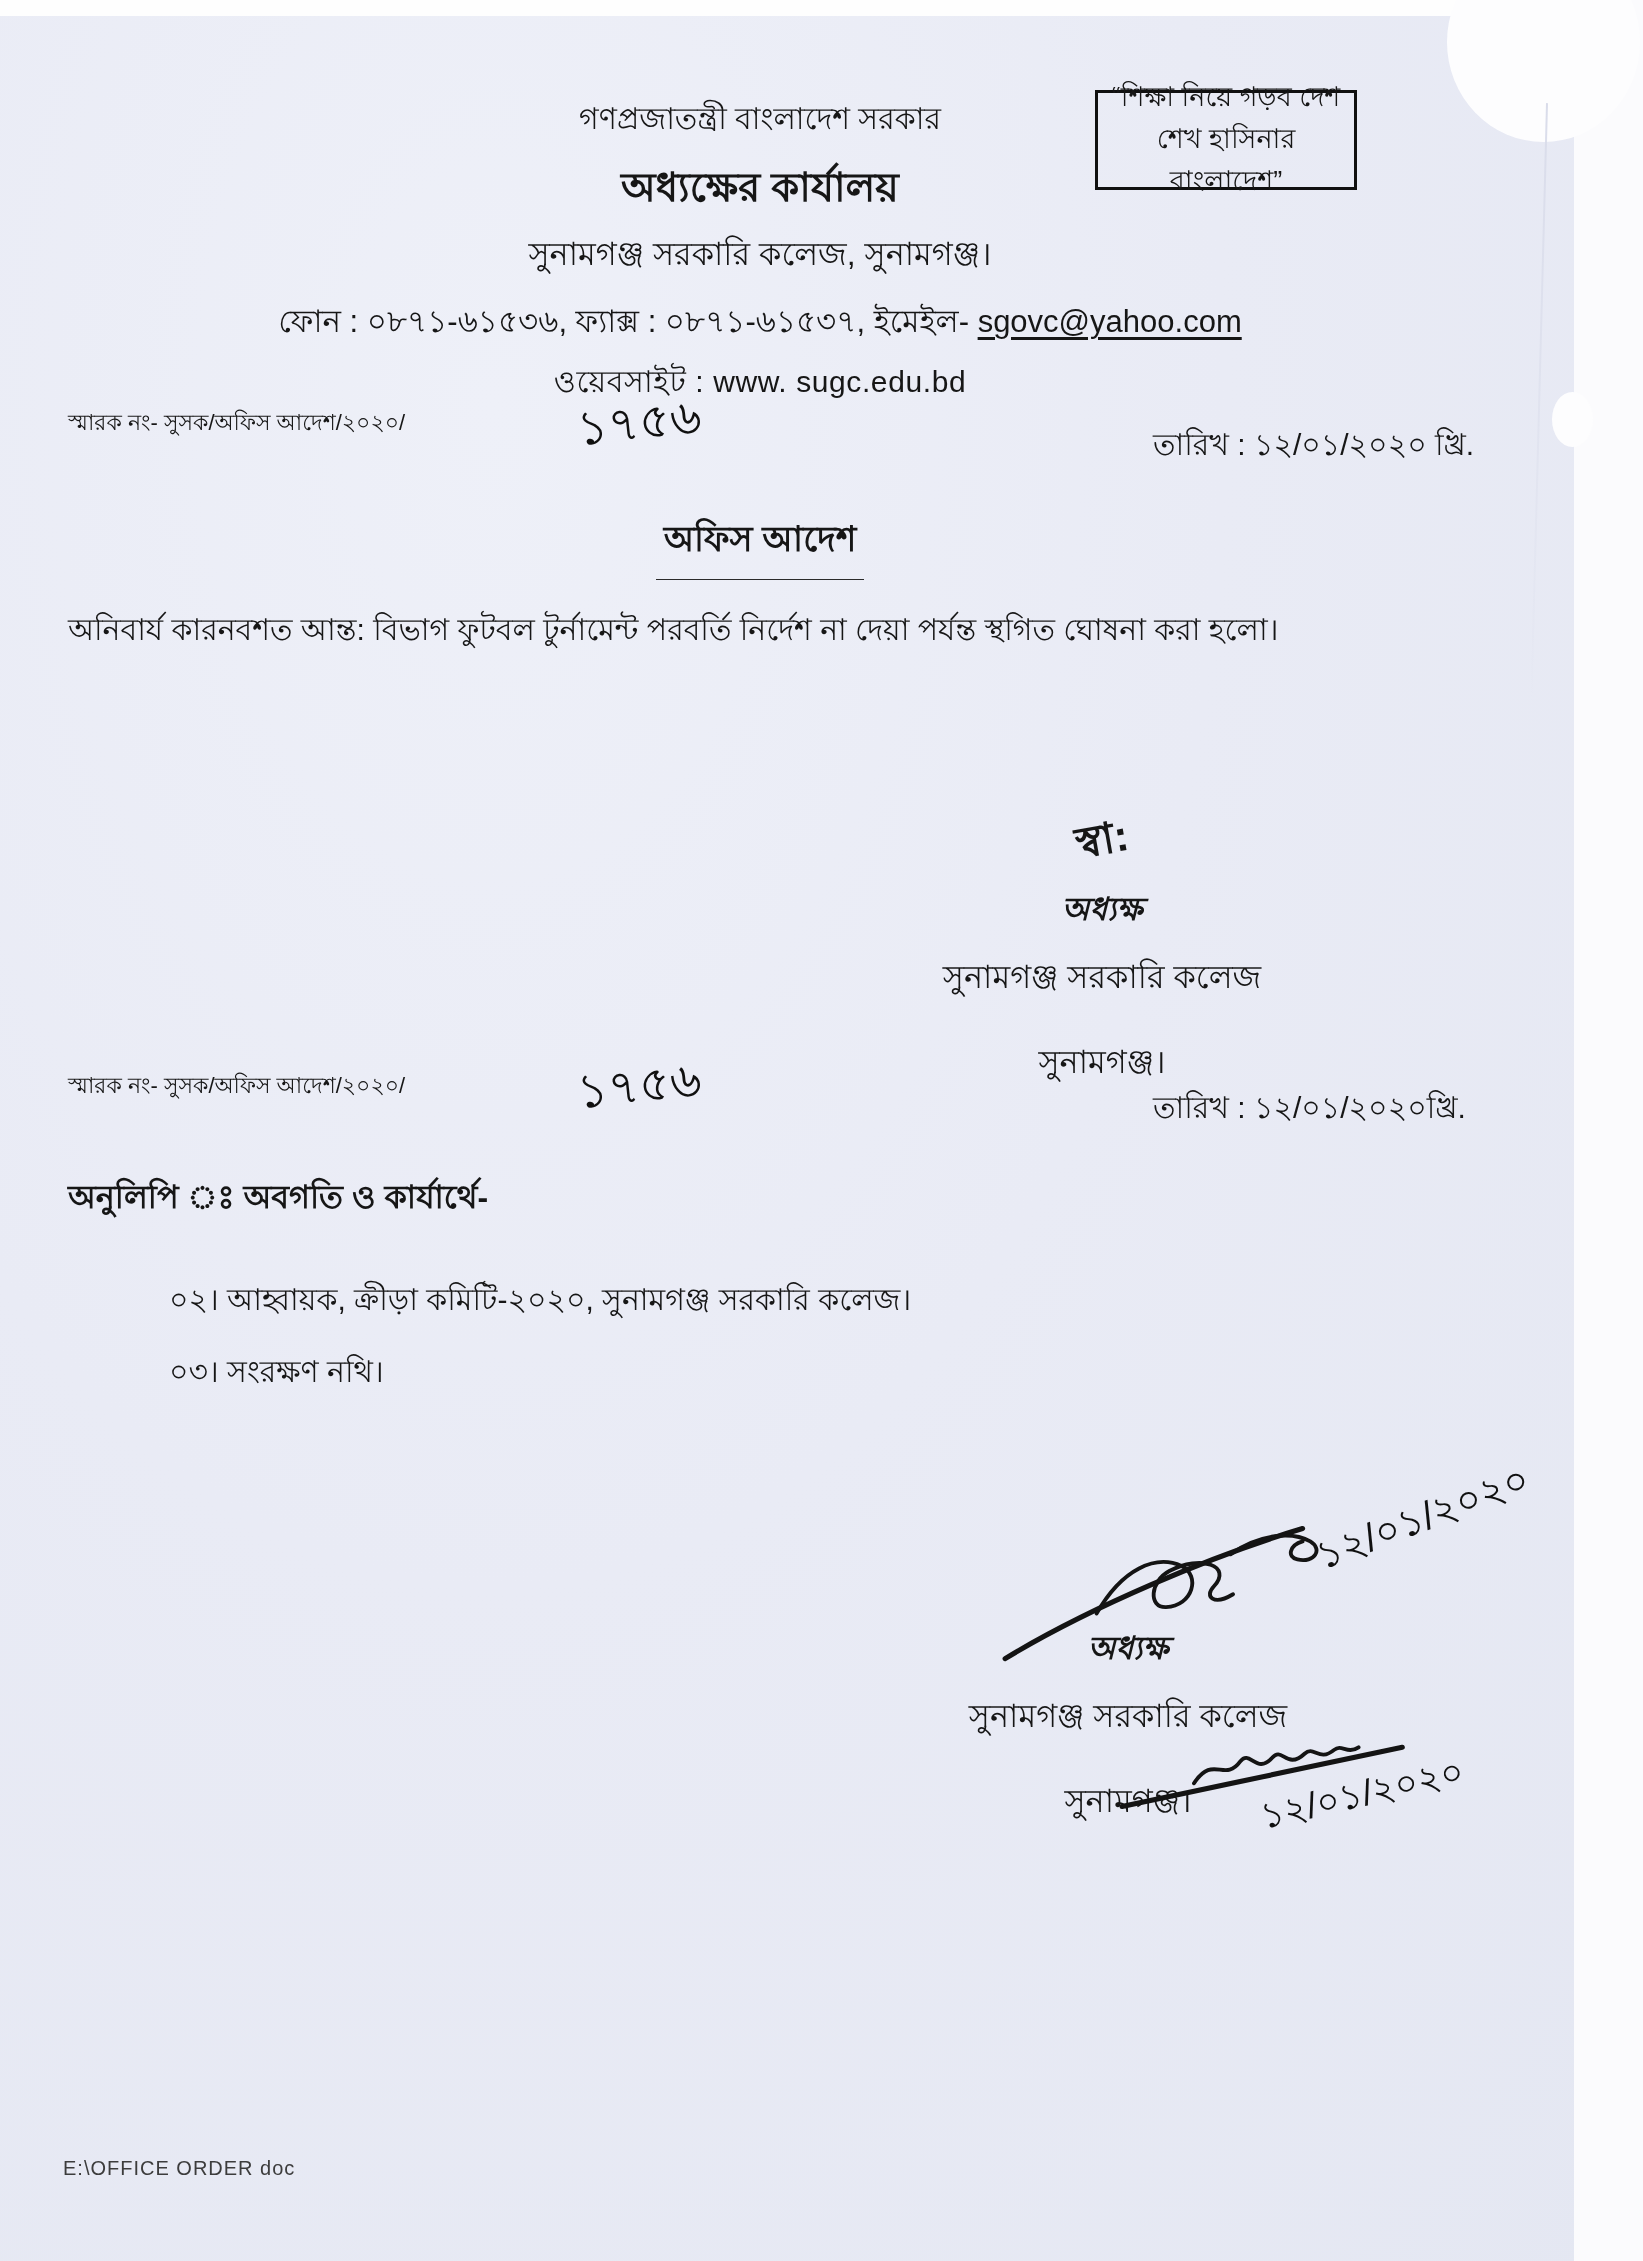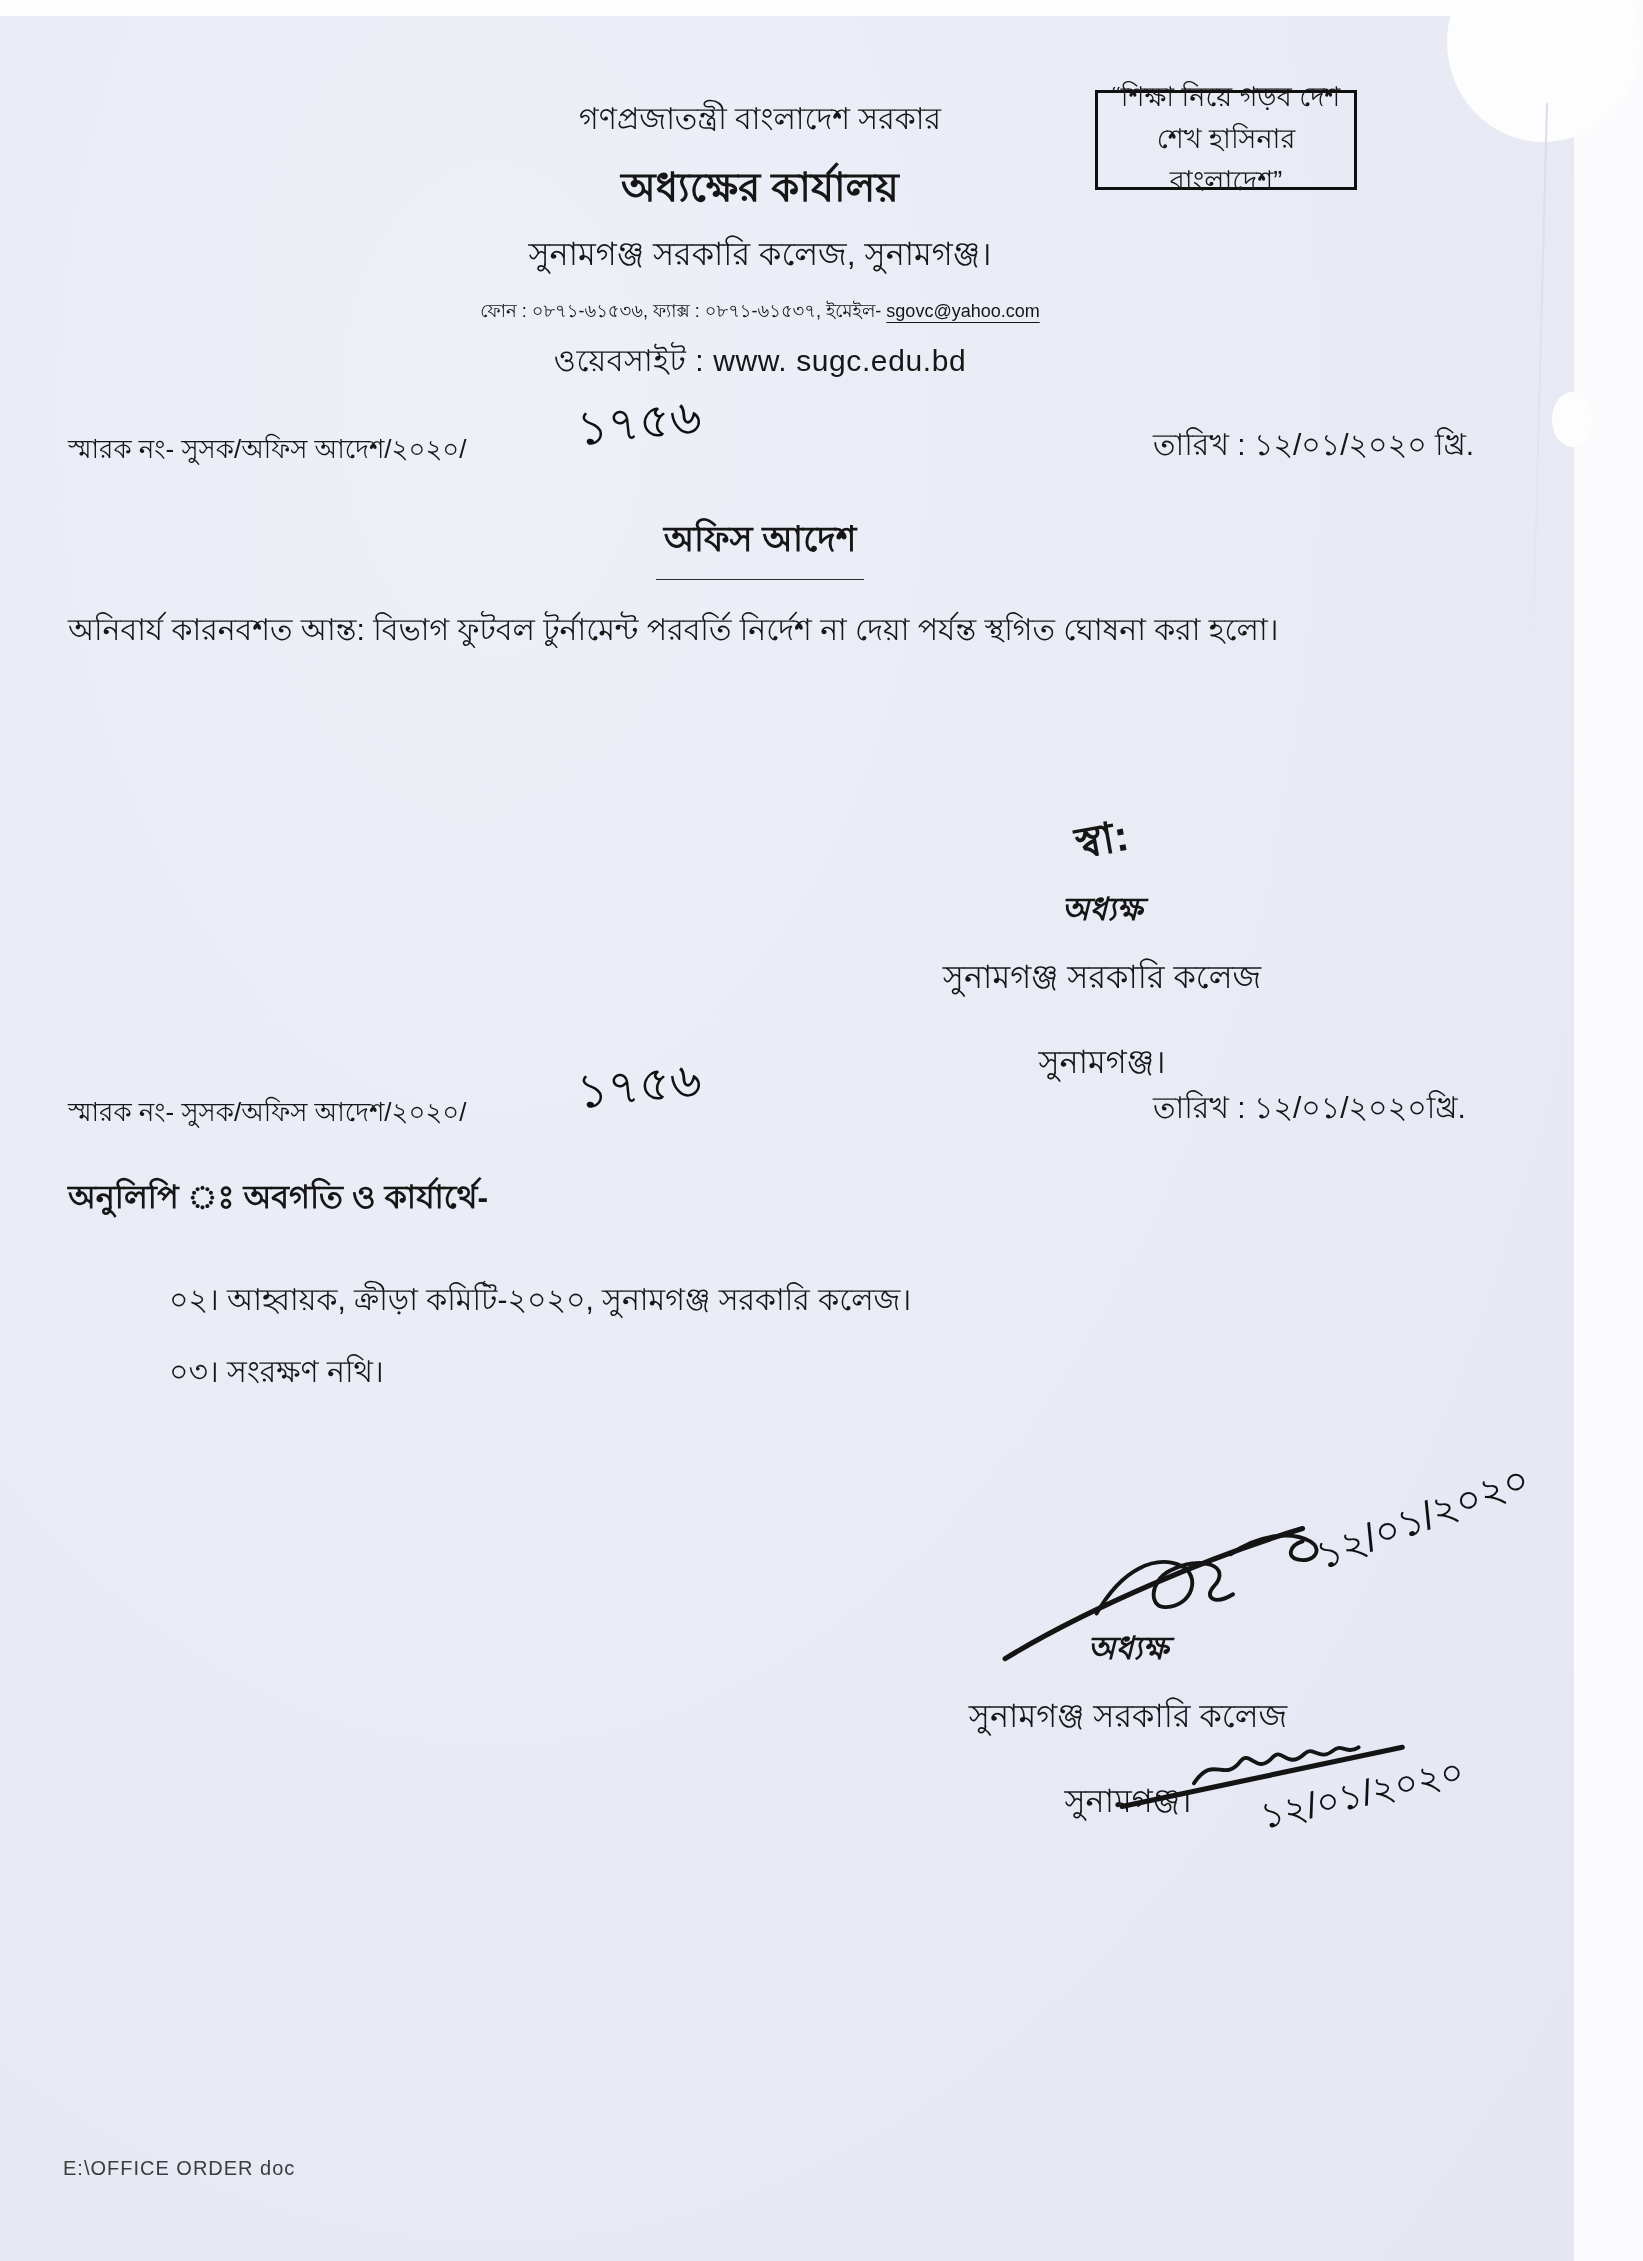--- a/index.html
+++ b/index.html
@@ -19,35 +19,35 @@
   .top-strip{left:0;top:0;width:1643px;height:15.5px;background:#fefefe;}
   .edge-col{left:1574px;top:0;width:70px;height:2261px;background:#fbfbfd;}
   .notch-big{left:1447px;top:-58px;width:193px;height:200px;background:#fdfdfe;border-radius:50%;}
   .notch-small{left:1552px;top:392px;width:41px;height:55px;background:#fdfdfe;border-radius:50%;}
   .crease{left:1538px;top:103px;width:1.9px;height:612px;background:linear-gradient(#d9dcea,transparent);transform:rotate(1.5deg);}
   
   .header-center{left:193px;top:95px;width:1134px;text-align:center;}
   .h-govt{font-size:30px;}
   .h-office{font-size:40px;font-weight:700;margin-top:10.3px;}
   .h-college{font-size:32px;margin-top:6px;}
-  .h-contact{font-size:18px;margin-top:14px;}
+  .h-contact{font-size:31px;margin-top:14px;}
   .h-web{font-size:30px;margin-top:9px;letter-spacing:0.6px;}
   .u{text-decoration:underline;text-underline-offset:4.5px;}
   .slogan-box{
     left:1095px;top:90px;width:256px;height:94px;
     border:3.2px solid #101010;
     display:flex;flex-direction:column;justify-content:center;
     text-align:center;font-size:27px;font-weight:400;line-height:1.55;
     background:transparent;
   }
   
   .memo-row{left:0;width:1643px;height:84px;}
   .memo-row.r1{top:405px;}
   .memo-row.r2{top:1068px;}
-  .memo-label{position:absolute;left:68px;top:24px;font-size:26px;}
+  .memo-label{position:absolute;left:68px;top:0;font-size:22px;}
   .memo-num{
     position:absolute;left:577px;top:-19.3px;font-size:48px;font-weight:500;
     transform:rotate(-6deg);color:#101010;
   }
   .memo-date{position:absolute;left:1153px;top:15.5px;font-size:30px;}
   
   .title-wrap{left:193px;top:512px;width:1134px;text-align:center;}
   .title-text{display:inline-block;font-size:35px;font-weight:700;border-bottom:1.9px solid #2a2a2a;padding:0 7.7px 7.7px;}
   .body-text{left:68px;top:607px;width:1476px;font-size:30px;line-height:1.5;}
   

